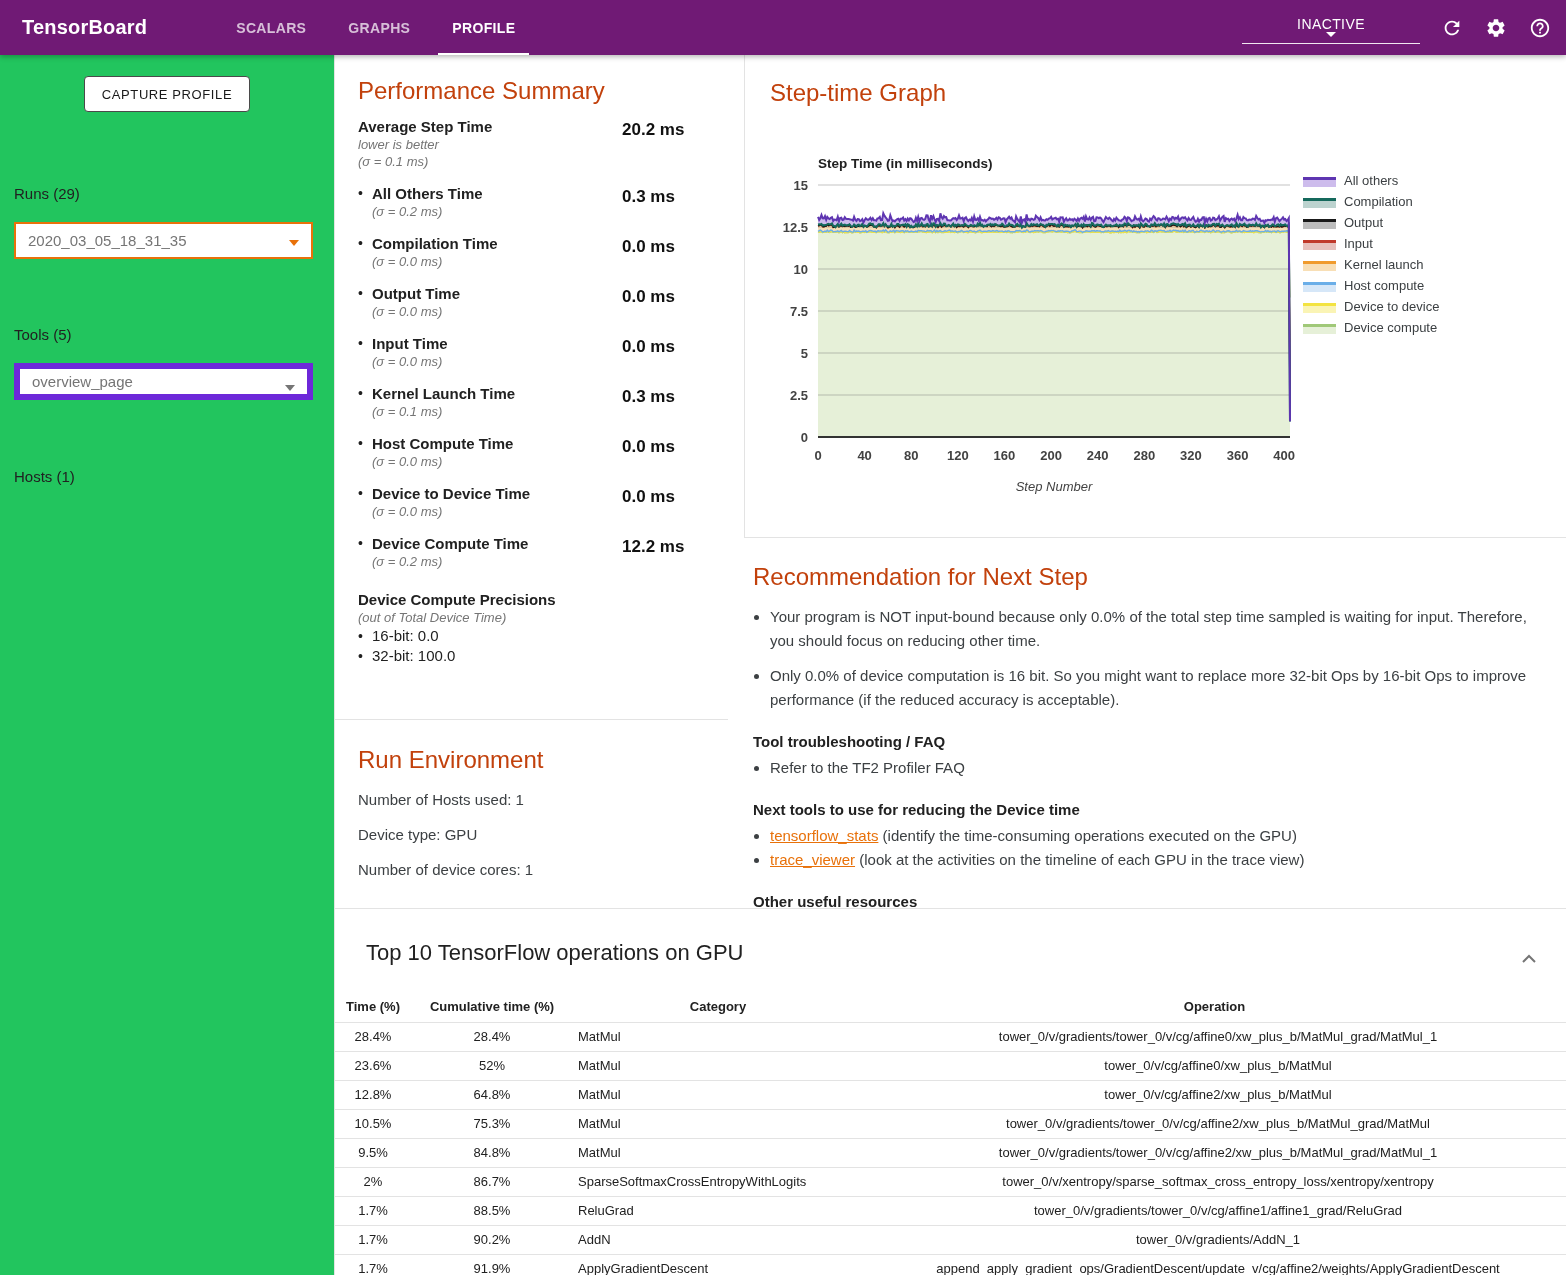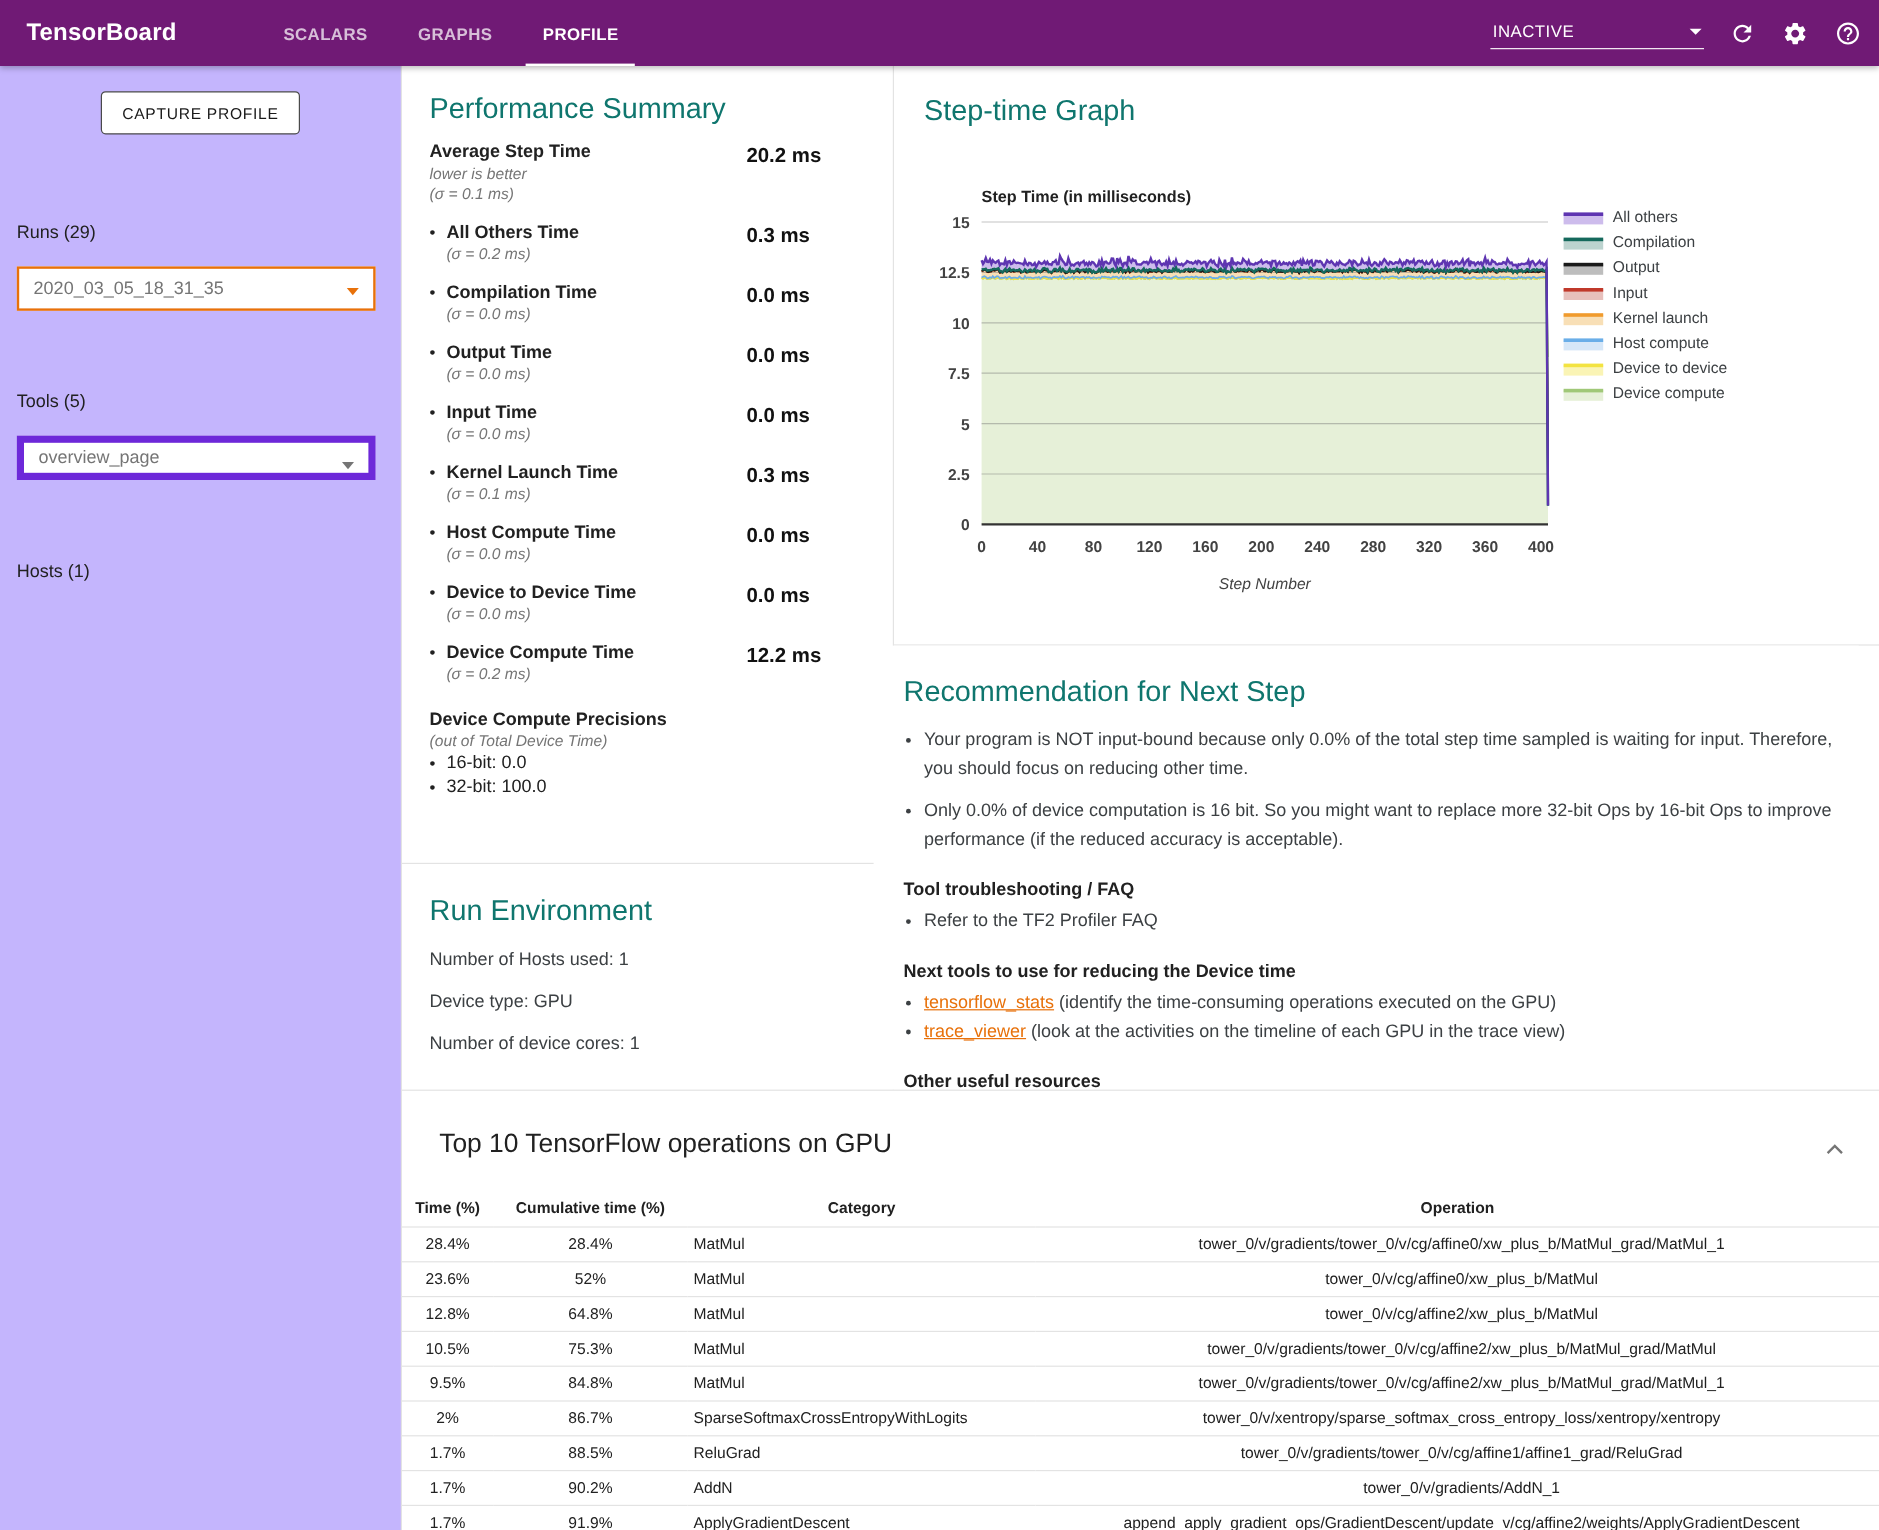--- a/index.html
+++ b/index.html
@@ -12,28 +12,28 @@
             display:flex; align-items:center; box-shadow:0 2px 5px rgba(0,0,0,.28); z-index:10; }
   .brand { color:#fff; font-size:20px; font-weight:bold; margin-left:22px; letter-spacing:.2px; }
   .tabs { display:flex; height:55px; margin-left:68px; }
   .tab { position:relative; display:flex; align-items:center; padding:0 14px; margin:0 7px;
          font-size:14px; font-weight:bold; letter-spacing:.35px; color:rgba(255,255,255,.72); cursor:pointer; }
   .tab.active { color:#fff; }
   .tab.active::after { content:""; position:absolute; left:0; right:0; bottom:0; height:2px; background:#fff; }
   .header-right { position:absolute; right:14px; top:0; height:55px; display:flex; align-items:center; gap:20px; }
   .status-select { width:178px; display:flex; justify-content:space-between; align-items:center;
                    border-bottom:1px solid rgba(255,255,255,.9); padding:4px 2px 6px 2px; color:#fff;
-                   font-size:14px; letter-spacing:.4px; cursor:pointer; }
+                   font-size:14px; letter-spacing:.4px; cursor:pointer;flex-direction:column; }
   .caret-down-white { width:0; height:0; border-left:5px solid transparent; border-right:5px solid transparent;
                       border-top:5px solid #fff; }
   .hicon { width:24px; height:24px; display:flex; align-items:center; justify-content:center; cursor:pointer; }
   .hicon svg { width:22px; height:22px; fill:#fff; }
 
   
-  .sidebar { position:absolute; left:0; top:55px; width:335px; height:1220px; background:#c4b5fd;
+  .sidebar { position:absolute; left:0; top:55px; width:335px; height:1220px; background:#22c55e;
              border-right:1px solid #e3e3e3; }
   .capture-btn { display:block; margin:21px auto 0 auto; width:166px; height:36px; background:#fff;
                  border:1px solid #4a4a4a; border-radius:4px; font-family:"Liberation Sans",sans-serif;
                  font-size:13px; letter-spacing:.6px; color:#1a1a1a; cursor:pointer; }
   .side-label { margin:0 0 0 14px; font-size:15px; color:#212121; }
   .lbl-runs { margin-top:73px; }
   .lbl-tools { margin-top:67px; }
   .lbl-hosts { margin-top:68px; }
   .select-box { position:relative; margin:20px 0 0 14px; width:299px; height:37px; background:#fff;
                 display:flex; align-items:center; padding:0 30px 0 12px; font-size:15px; color:#757575;
@@ -45,21 +45,21 @@
   .select-runs .sel-caret { border-top-color:#e8710a; }
 
   
   .panel { position:absolute; background:#fff; }
   .panel-perf   { left:335px; top:55px;  width:410px; height:665px; border-right:1px solid #e3e3e3; border-bottom:1px solid #e3e3e3; padding:0 20px 0 23px; }
   .panel-runenv { left:335px; top:720px; width:410px; height:188px; border-right:1px solid #e3e3e3; padding:0 20px 0 23px; }
   .panel-graph  { left:745px; top:55px;  width:821px; height:483px; border-bottom:1px solid #e3e3e3; }
   .panel-reco   { left:728px; top:538px; width:821px; height:370px; padding:0 16px 0 25px; }
   .section-ops  { left:335px; top:908px; width:1231px; height:367px; border-top:1px solid #e3e3e3; }
 
-  .h1 { font-size:24px; font-weight:400; color:#0f766e; margin:0; }
+  .h1 { font-size:24px; font-weight:400; color:#c2410c; margin:0; }
   .panel-perf .h1 { padding-top:22px; }
   .panel-runenv .h1 { padding-top:26px; }
   .panel-reco .h1 { padding-top:25px; }
 
   
   .perf-avg { display:flex; margin-top:12px; }
   .perf-item { display:flex; margin-top:14px; }
   .ptext { flex:1; }
   .plabel { font-size:15px; font-weight:bold; color:#212121; line-height:19px; }
   .pnote  { font-size:13px; font-style:italic; color:#757575; line-height:17px; }

